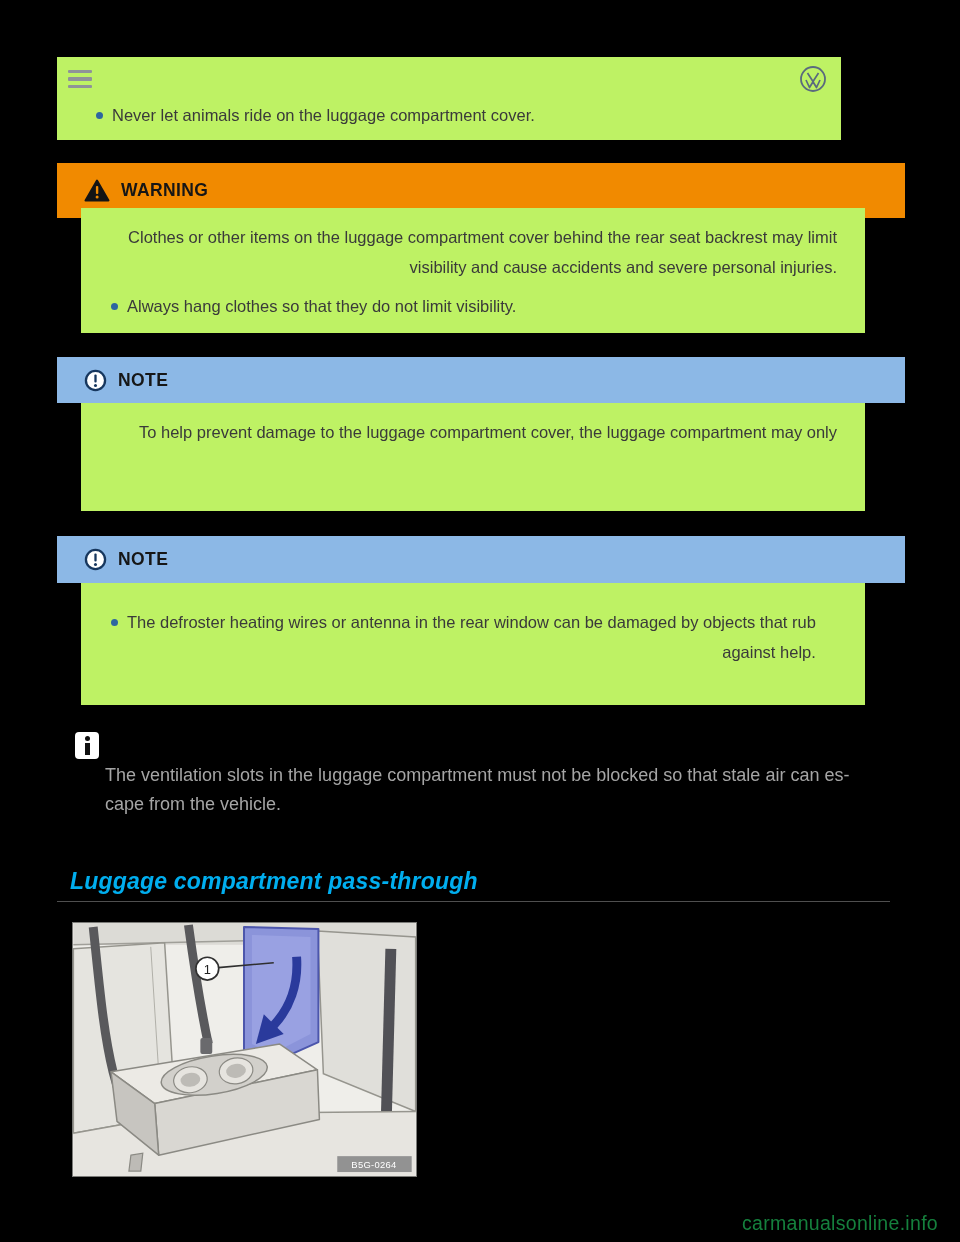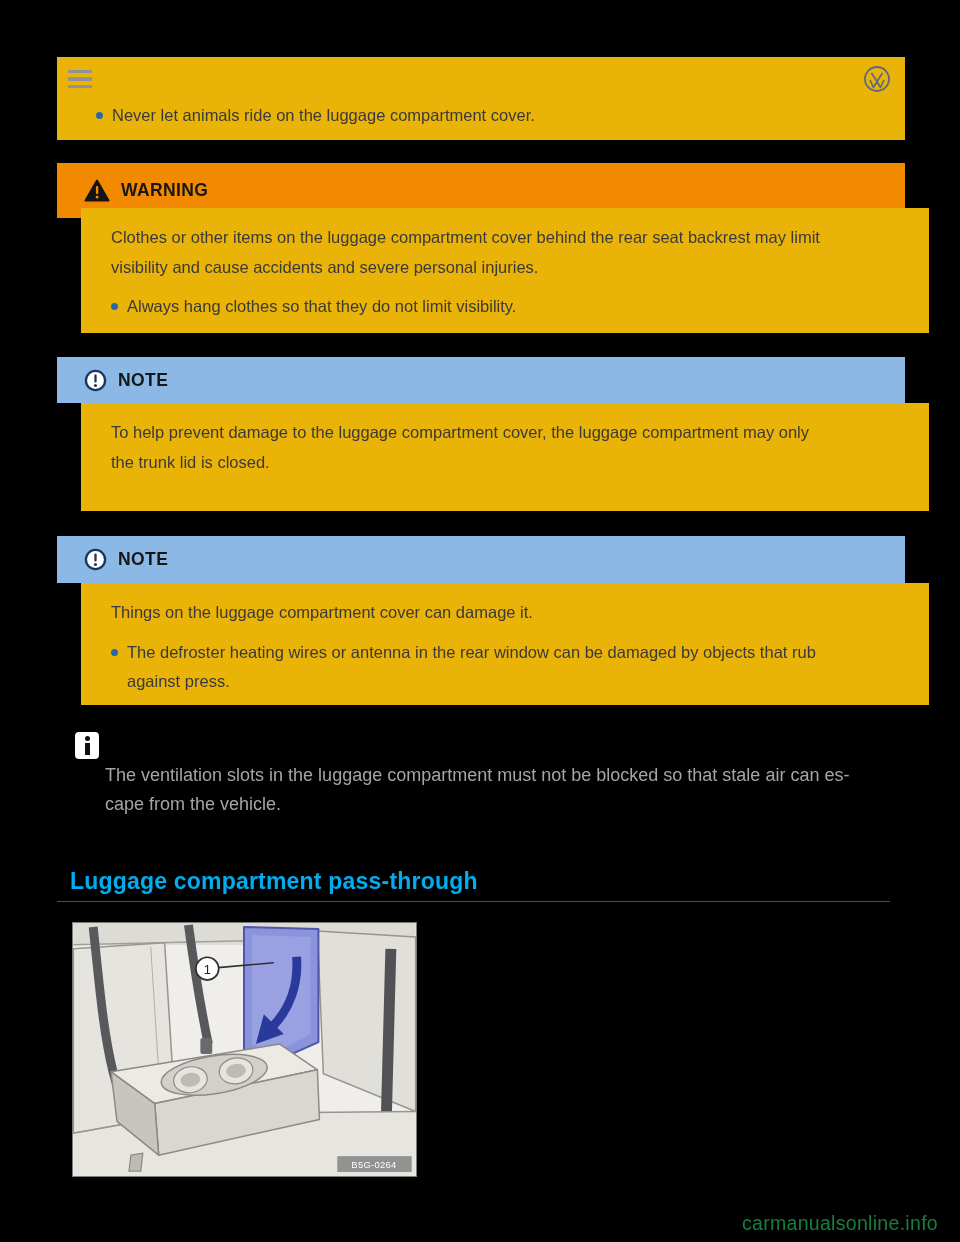--- a/index.html
+++ b/index.html
@@ -1,19 +1,19 @@
 <!DOCTYPE html>
 <html><head>
 <meta charset="utf-8">
 <style>
   *{box-sizing:border-box;margin:0;padding:0;}
   html,body{width:960px;height:1242px;background:#000;}
   body{font-family:"Liberation Sans","DejaVu Sans",sans-serif;position:relative;overflow:hidden;color:#3a3a3a;}
 
-  .block{position:absolute;left:57px;width:848px;background:#eab308;}
+  .block{position:absolute;left:57px;width:784px;background:#bef264;text-align:right;}
   .bar{position:absolute;left:57px;width:848px;display:flex;align-items:center;padding-left:27px;gap:11px;}
   .bar-title{font-size:17.5px;font-weight:bold;color:#161616;letter-spacing:.4px;}
 
   .body-pad{padding:15px 28px 0 30px;font-size:16.5px;margin-left:24px;}
   .line{line-height:29.5px;white-space:nowrap;color:#3a3a3a;}
 
   .bullet-row{display:flex;align-items:flex-start;margin-top:10px;}
   .bullet{width:7px;height:7px;border-radius:50%;background:#2d66a0;margin:11px 9px 0 0;flex:none;}
 
   
@@ -31,21 +31,21 @@
   .note2-bar{top:536px;height:47px;background:#8CB8E6;}
   .note2-body{top:583px;height:122px;}
 
   
   .info-icon{position:absolute;left:75px;top:732px;width:24px;height:27px;background:#fff;border-radius:4px;}
   .info-icon .i-dot{position:absolute;left:10px;top:4px;width:5px;height:5px;border-radius:50%;background:#101010;}
   .info-icon .i-stem{position:absolute;left:10px;top:11px;width:5px;height:12px;background:#101010;}
   .info-text{position:absolute;left:105px;top:761px;font-size:18px;}
   .info-text .line{color:#a5a5a5;line-height:28.5px;}
 
-  .section-heading{position:absolute;left:70px;top:868px;font-size:23px;font-weight:bold;color:#00AEEF;letter-spacing:.2px;}
+  .section-heading{position:absolute;left:70px;top:868px;font-size:23px;font-weight:bold;color:#00AEEF;letter-spacing:.2px;font-style:italic;}
   .heading-rule{position:absolute;left:57px;top:901px;width:833px;height:1px;background:#4f4f4f;}
 
   .figure{position:absolute;left:72px;top:922px;width:345px;height:255px;background:#efeeea;border:1px solid #7b7b78;}
   .figure svg{display:block;}
 
   .watermark{position:absolute;right:22px;top:1212px;font-size:19.5px;color:#15803d;letter-spacing:.3px;}
 </style>
 </head>
 <body>
 
@@ -88,38 +88,36 @@
 <div class="bar note1-bar">
   <svg viewBox="0 0 24 24" width="23" height="23">
     <circle cx="12" cy="12" r="10" fill="#ffffff" stroke="#17375e" stroke-width="2.4"></circle>
     <rect x="10.8" y="5.8" width="2.4" height="8.2" rx="1" fill="#17375e"></rect>
     <circle cx="12" cy="17.3" r="1.6" fill="#17375e"></circle>
   </svg>
   <span class="bar-title">NOTE</span>
 </div>
 <div class="block note1-body body-pad">
   <div class="line">To help prevent damage to the luggage compartment cover, the luggage compartment may only</div>
-  <div class="line">the trunk lid is closed.</div>
 </div>
 
 <div class="bar note2-bar">
   <svg viewBox="0 0 24 24" width="23" height="23">
     <circle cx="12" cy="12" r="10" fill="#ffffff" stroke="#17375e" stroke-width="2.4"></circle>
     <rect x="10.8" y="5.8" width="2.4" height="8.2" rx="1" fill="#17375e"></rect>
     <circle cx="12" cy="17.3" r="1.6" fill="#17375e"></circle>
   </svg>
   <span class="bar-title">NOTE</span>
 </div>
 <div class="block note2-body body-pad">
-  <div class="line">Things on the luggage compartment cover can damage it.</div>
   <div class="bullet-row">
     <span class="bullet"></span>
     <div>
       <div class="line">The defroster heating wires or antenna in the rear window can be damaged by objects that rub</div>
-      <div class="line">against press.</div>
+      <div class="line">against help.</div>
     </div>
   </div>
 </div>
 
 <div class="info-icon">
   <span class="i-dot"></span>
   <span class="i-stem"></span>
 </div>
 <div class="info-text">
   <div class="line">The ventilation slots in the luggage compartment must not be blocked so that stale air can es-</div>

